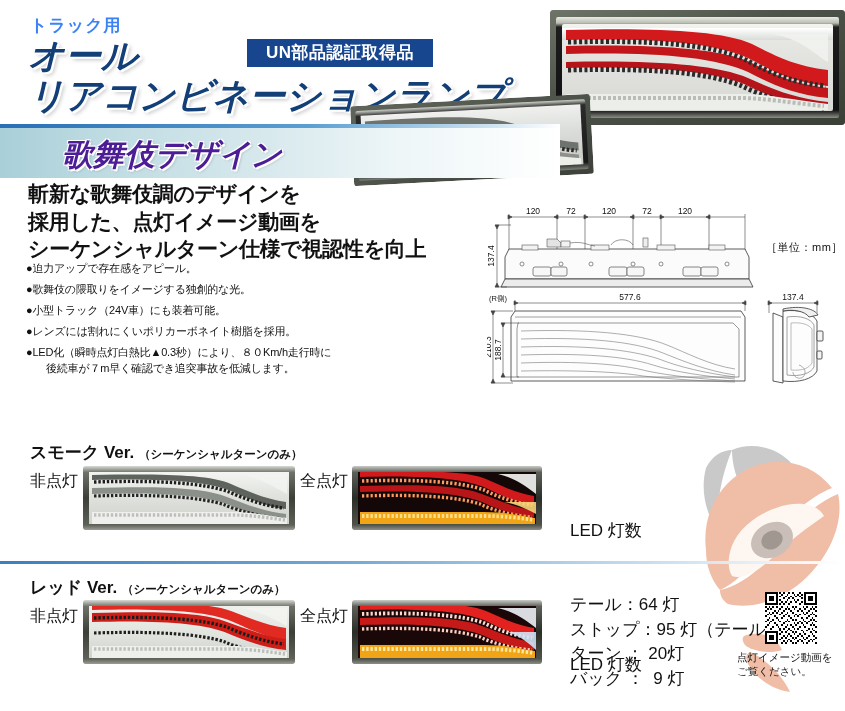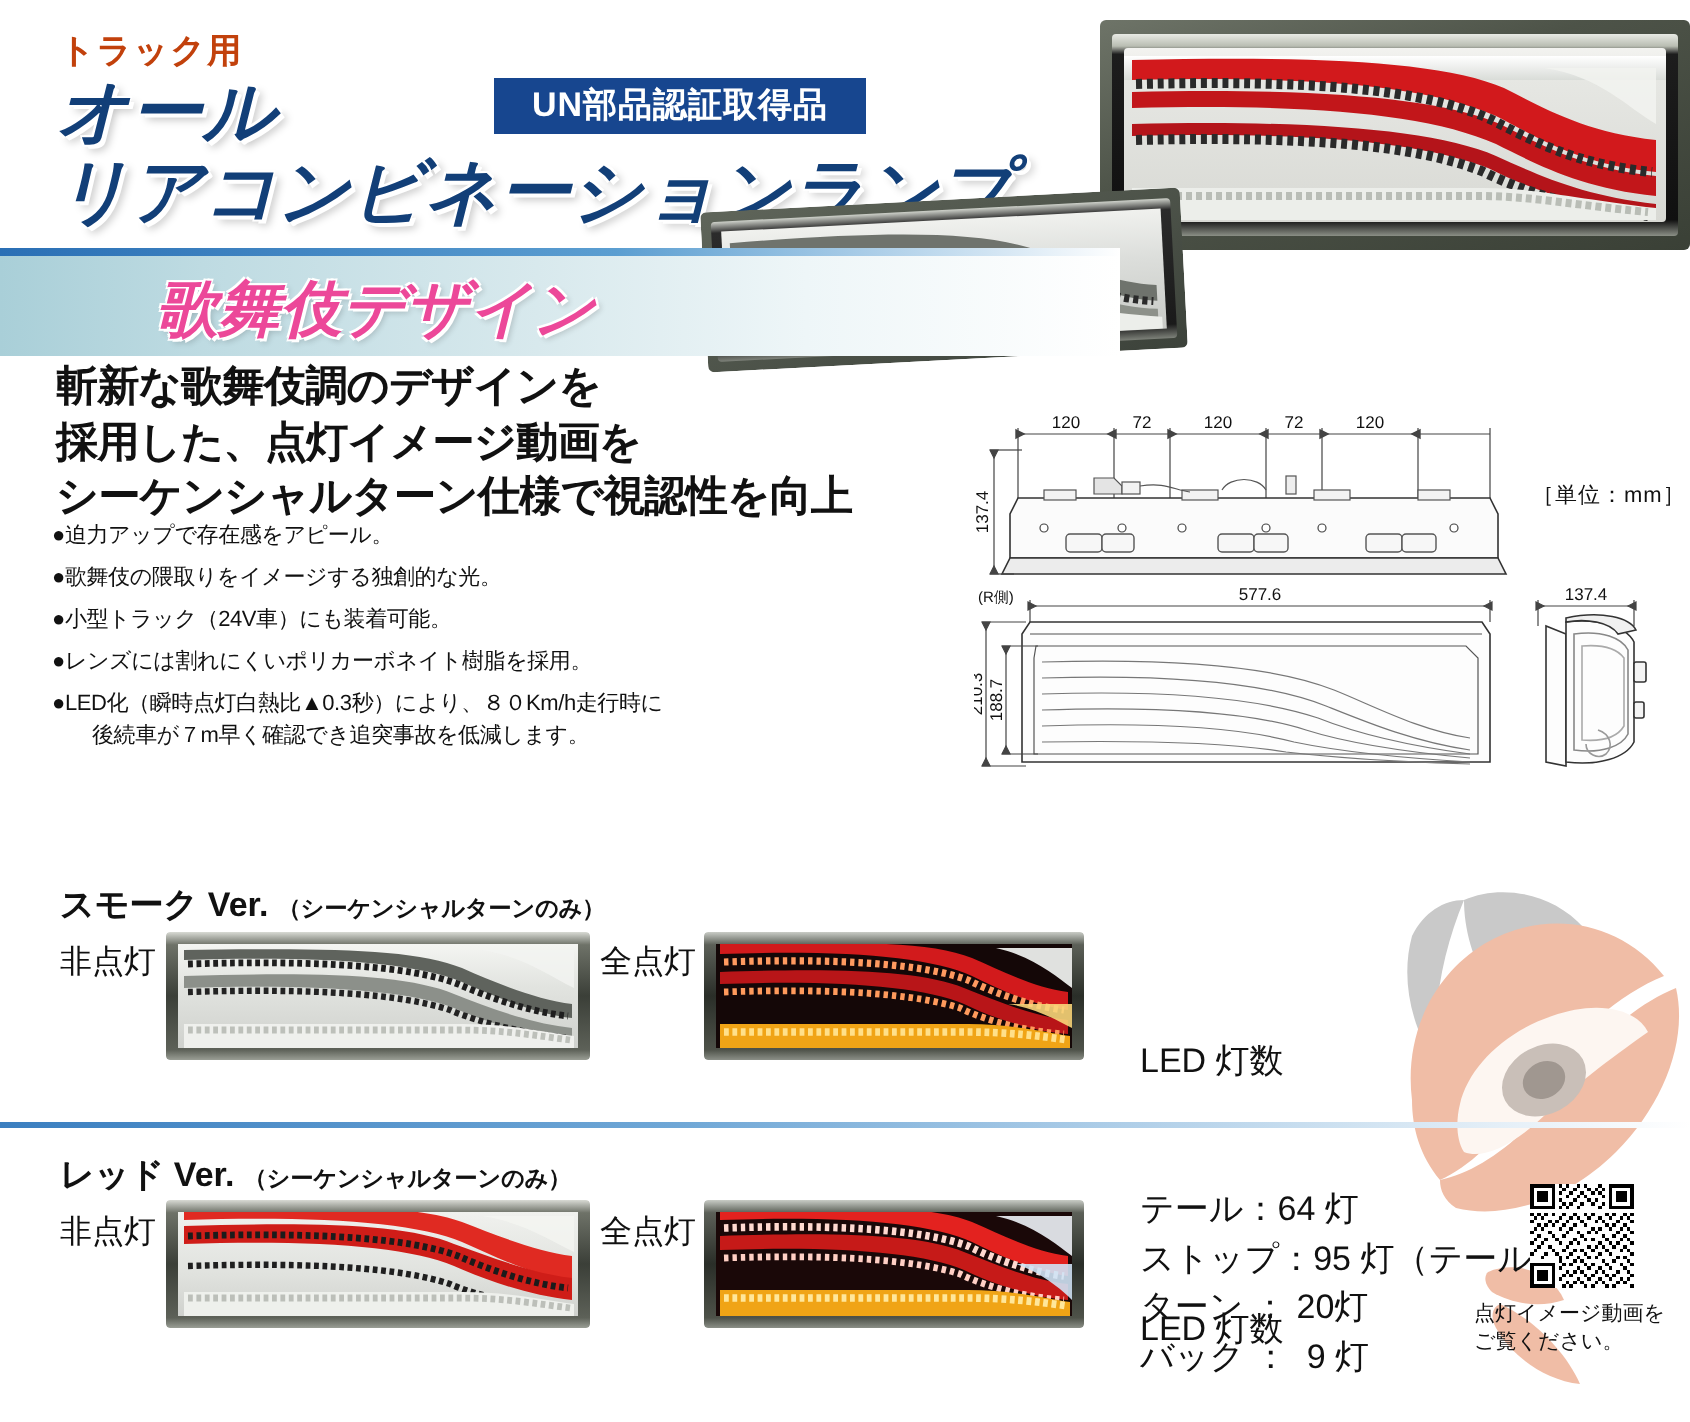--- a/index.html
+++ b/index.html
@@ -1,38 +1,38 @@
 <!DOCTYPE html>
 <html><head>
 <meta charset="utf-8">
 <style>
   html,body{margin:0;padding:0;background:#fff;}
   body{font-family:"Liberation Sans","DejaVu Sans",sans-serif;}
   #page{position:relative;width:845px;height:711px;overflow:hidden;background:#fff;}
 
   
-  .hdr-sub{position:absolute;left:30px;top:14px;font-size:17px;font-weight:bold;color:#c2410c;letter-spacing:1px;}
+  .hdr-sub{position:absolute;left:30px;top:14px;font-size:17px;font-weight:bold;color:#3b82f6;letter-spacing:1px;}
   .hdr-l1{position:absolute;left:28px;top:32px;font-size:36px;font-weight:bold;font-style:italic;color:#123f78;
           letter-spacing:0px;text-shadow:2px 2px 0 #fff,-1px -1px 0 #fff,1px -1px 0 #fff,-1px 1px 0 #fff,3px 3px 4px rgba(0,0,0,.25);}
   .hdr-l2{position:absolute;left:28px;top:72px;font-size:36px;font-weight:bold;font-style:italic;color:#123f78;
           text-shadow:2px 2px 0 #fff,-1px -1px 0 #fff,1px -1px 0 #fff,-1px 1px 0 #fff,3px 3px 4px rgba(0,0,0,.25);}
   .led-badge{position:absolute;left:142px;top:38px;width:86px;height:32px;}
   .led-badge svg{position:absolute;left:0;top:0;}
   .led-badge span{position:absolute;left:0;top:0;width:86px;height:32px;line-height:32px;text-align:center;
                   font-size:24px;font-style:italic;font-weight:bold;color:#119246;}
   .un-badge{position:absolute;left:247px;top:39px;width:186px;height:28px;background:#17468f;
             color:#fff;font-size:17px;font-weight:bold;text-align:center;line-height:28px;letter-spacing:.5px;}
 
   
   .band{position:absolute;left:0;top:128px;width:560px;height:50px;
         background:linear-gradient(to right,#a9cfd8 0%,#bedbe2 18%,#d8e9ed 48%,#eef6f8 72%,#ffffff 100%);}
   .band-top{position:absolute;left:0;top:124px;width:560px;height:5px;
         background:linear-gradient(to right,#2a6fb5 0%,#5b9ed1 55%,#cfe3f2 88%,#ffffff 100%);}
-  .band-txt{position:absolute;left:62px;top:134px;font-size:31px;font-weight:bold;font-style:italic;color:#ec4899;
-            text-shadow:1.5px 1.5px 0 #fff,-1px -1px 0 #fff,1px -1px 0 #fff,-1px 1px 0 #fff,2px 2px 3px rgba(0,0,0,.2);margin-left:16px;}
+  .band-txt{position:absolute;left:62px;top:134px;font-size:31px;font-weight:bold;font-style:italic;color:#4c1d95;
+            text-shadow:1.5px 1.5px 0 #fff,-1px -1px 0 #fff,1px -1px 0 #fff,-1px 1px 0 #fff,2px 2px 3px rgba(0,0,0,.2);}
 
   
   .lead{position:absolute;left:28px;top:180px;width:470px;}
   .lead div{font-size:21px;font-weight:bold;color:#111;line-height:1.32;letter-spacing:-.3px;}
   .bullets{position:absolute;left:26px;top:263px;width:470px;}
   .bullets li{list-style:none;font-size:11px;color:#111;line-height:1.0;margin-bottom:10px;letter-spacing:-.2px;}
   .bullets{padding:0;margin:0;}
   .bullets .b-ind{display:block;padding-left:20px;margin-top:5px;}
 
   

